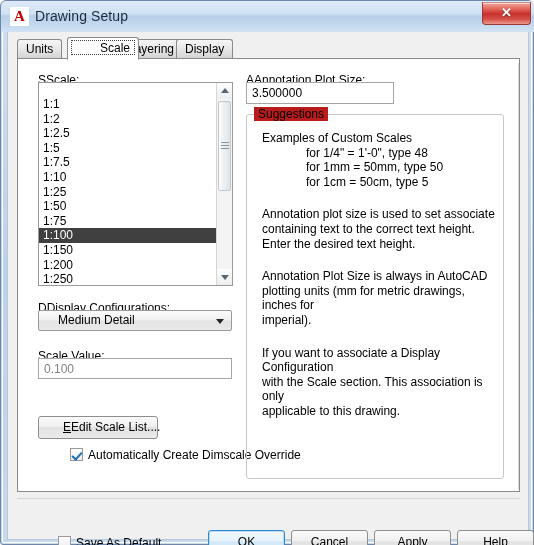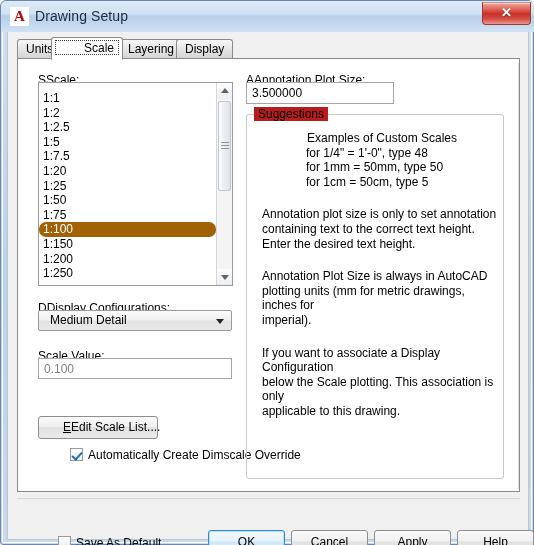--- a/index.html
+++ b/index.html
@@ -171,36 +171,35 @@
     left: 20px; top: 23px;
     width: 195px;
     height: 204px;
     background: #ffffff;
     border: 1px solid #9a9a9a;
     box-sizing: border-box;
     overflow: hidden;
   }
   .list-items {
     position: absolute;
-    left: 0; top: 8px;
+    left: 0; top: 14px;
     width: 177px;
   }
   .list-item {
     height: 14.6px;
     line-height: 14.6px;
     font-size: 12px;
     padding-left: 4px;
     white-space: nowrap;
     color: #000;
     cursor: default;
   }
   .list-item.selected {
-    background: #a16207;
+    background: #404040;
     color: #ffffff;
-    border-radius: 7px;
   }
 
   
   .vscroll {
     position: absolute;
     right: 0; top: 0;
     width: 16px;
     height: 100%;
     background: #f4f4f4;
     border-left: 1px solid #d6d6d6;
@@ -261,21 +260,21 @@
     position: absolute;
     left: 20px; top: 251px;
     width: 194px;
     height: 21px;
     box-sizing: border-box;
     border: 1px solid #9a9a9a;
     border-radius: 2px;
     background: linear-gradient(to bottom, #fbfbfb 0%, #f0f0f0 48%, #e3e3e3 52%, #e9e9e9 100%);
     font-size: 12px;
     line-height: 19px;
-    padding-left: 11px;
+    padding-left: 19px;
     cursor: pointer;
     white-space: nowrap;
     overflow: hidden;
   }
   .combo-arrow {
     position: absolute;
     right: 7px; top: 8px;
     width: 0; height: 0;
     border-left: 4px solid transparent;
     border-right: 4px solid transparent;
@@ -363,21 +362,21 @@
     font-size: 12px;
   }
   .group-body {
     position: absolute;
     left: 244px; top: 72px;
     width: 240px;
     font-size: 12px;
     line-height: 14.6px;
     color: #000;
   }
-  .g-head { margin: 0 0 0 0; text-align: center; }
+  .g-head { margin: 0 0 0 0; }
   .g-indent { margin-left: 44px; }
   .g-para { margin-top: 18px; }
 
   .vdivider {
     position: absolute;
     left: 500px; top: 4px;
     width: 1px; height: 426px;
     background: #d9d9d9;
   }
 
@@ -418,21 +417,21 @@
       <div class="close-x">✕</div>
     </div>
   </div>
 
   <div class="client">
 
     <div class="tabstrip">
       <div class="tab" style="left:0px;">
         <span>Units</span>
       </div>
-      <div class="tab active" style="left:34px;padding-left:32px;">
+      <div class="tab active" style="left:50px;padding-left:32px;">
         <span>Scale</span>
         <span class="tab-focus"></span>
       </div>
       <div class="tab" style="left:102px;">
         <span>Layering</span>
       </div>
       <div class="tab" style="left:159px;">
         <span>Display</span>
       </div>
     </div>
@@ -443,21 +442,21 @@
         <span class="u">S</span><span>Scale:</span>
       </div>
 
       <div class="listbox">
         <div class="list-items">
           <div class="list-item">1:1</div>
           <div class="list-item">1:2</div>
           <div class="list-item">1:2.5</div>
           <div class="list-item">1:5</div>
           <div class="list-item">1:7.5</div>
-          <div class="list-item">1:20</div>
+          <div class="list-item">1:10</div>
           <div class="list-item">1:25</div>
           <div class="list-item">1:50</div>
           <div class="list-item">1:75</div>
           <div class="list-item selected">1:100</div>
           <div class="list-item">1:150</div>
           <div class="list-item">1:200</div>
           <div class="list-item">1:250</div>
 
         </div>
         <div class="vscroll">
@@ -502,30 +501,30 @@
       <input class="textbox" type="text" style="left: 228px; top: 23px; width: 148px; height: 22px;" value="3.500000">
 
       <div class="group"></div>
       <div class="group-title">Suggestions</div>
       <div class="group-body">
         <div class="g-head">Examples of Custom Scales</div>
         <div class="g-indent">for 1/4" = 1'-0", type 48</div>
         <div class="g-indent">for 1mm = 50mm, type 50</div>
         <div class="g-indent">for 1cm = 50cm, type 5</div>
 
-        <div class="g-para">Annotation plot size is only to set annotation</div>
+        <div class="g-para">Annotation plot size is used to set associate</div>
         <div>containing text to the correct text height.</div>
         <div>Enter the desired text height.</div>
 
         <div class="g-para">Annotation Plot Size is always in AutoCAD</div>
         <div>plotting units (mm for metric drawings, inches for</div>
         <div>imperial).</div>
 
         <div class="g-para">If you want to associate a Display Configuration</div>
-        <div>below the Scale plotting.  This association is only</div>
+        <div>with the Scale section.  This association is only</div>
         <div>applicable to this drawing.</div>
       </div>
 
       <div class="vdivider"></div>
     </div>
 
     <div class="sep"></div>
 
     <div class="chk-row bottom-chk">
       <span class="chk-box"></span><span>Save As Default</span>

